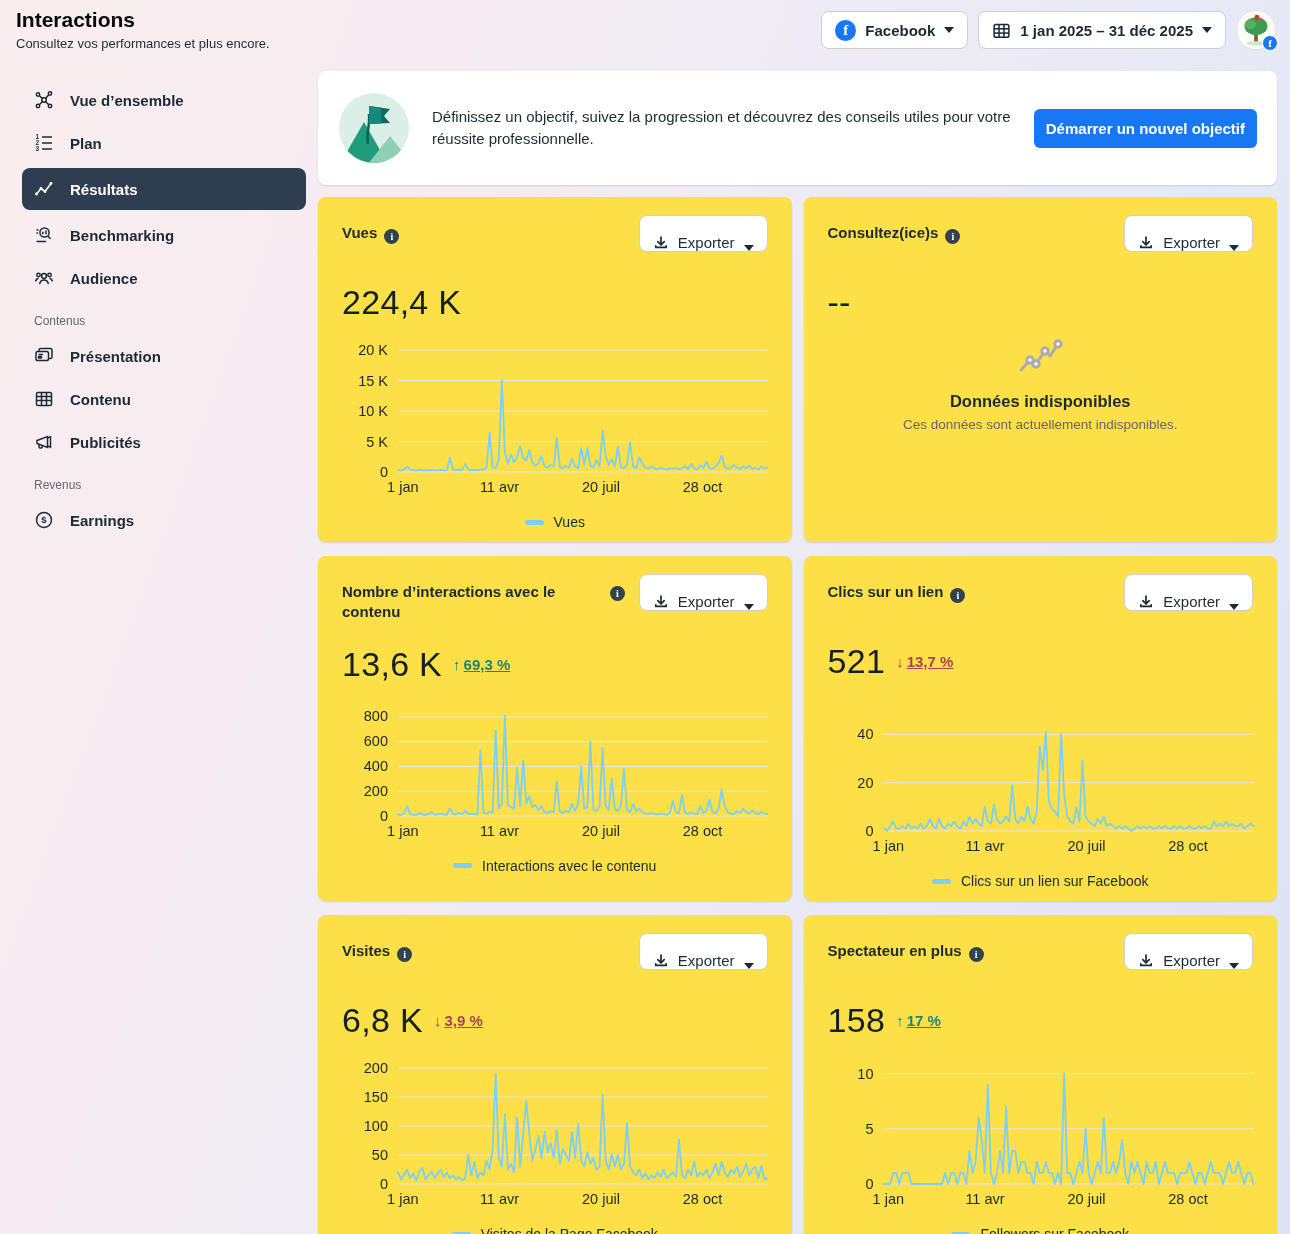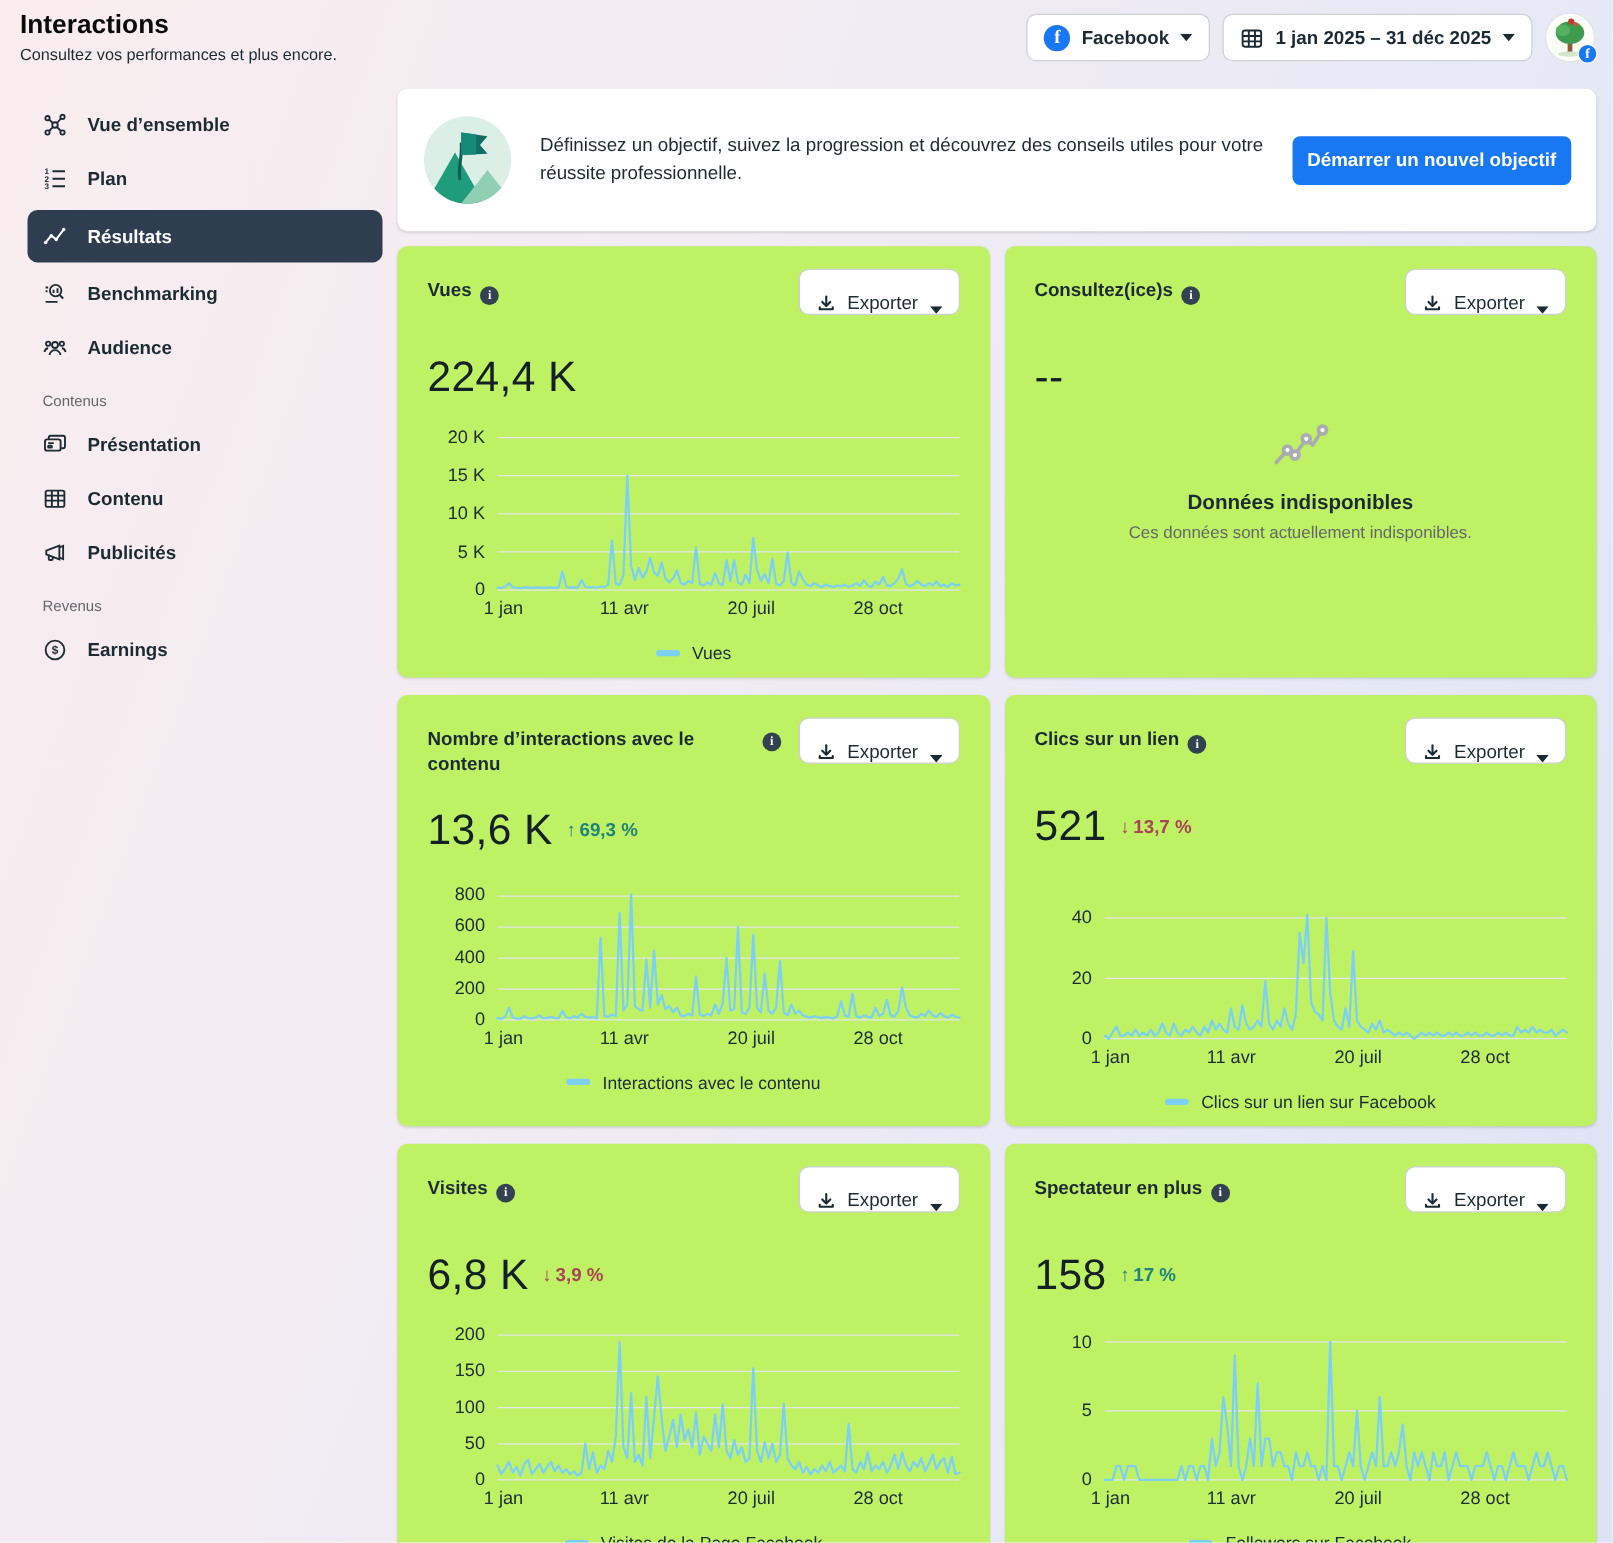--- a/index.html
+++ b/index.html
@@ -41,36 +41,36 @@
   .nav-item.active { background:#2e3d4f; color:#fff; padding-top:11px; padding-bottom:11px; }
   .nav-section { font-size:12px; color:#65676b; margin:18px 0 10px 12px; }
   
   .banner { background:#fff; border-radius:8px; box-shadow:0 1px 2px rgba(0,0,0,.12);
     padding:16px 20px; display:flex; align-items:center; gap:22px; margin-bottom:12px; min-height:114px; }
   .banner-text { flex:1; font-size:15px; line-height:1.45; max-width:620px; }
   .banner-btn { background:#1877f2; border:none; color:#fff; font-family:inherit; font-size:15px; font-weight:600;
     border-radius:6px; padding:11px 12px; cursor:pointer; white-space:nowrap; }
   
   .grid { display:grid; grid-template-columns:1fr 1fr; gap:14px 12px; }
-  .card { background:#bef264; border-radius:8px; box-shadow:0 1px 2px rgba(0,0,0,.12);
+  .card { background:#fde047; border-radius:8px; box-shadow:0 1px 2px rgba(0,0,0,.12);
     padding:18px 24px 12px 24px; min-height:330px; }
   .card-head { display:flex; align-items:flex-start; min-height:46px; }
   .card-title { font-size:15px; font-weight:700; line-height:1.35; padding-top:8px; }
   .card-title.narrow { max-width:255px; }
   .info-dot { display:inline-flex; width:15px; height:15px; border-radius:50%; background:#33424f; color:#fff;
     font-size:10px; font-weight:700; font-family:"Liberation Serif",serif;
     align-items:center; justify-content:center; margin-left:7px; vertical-align:-2px; cursor:pointer; }
   .head-info { margin-top:12px; margin-right:14px; }
   .export-btn { margin-left:auto; display:flex; align-items:flex-end; gap:9px; background:#fff;
     border:1px solid #ccd0d5; border-radius:8px; height:37px; padding:0 13px;
     font-family:inherit; font-size:15px; font-weight:500; color:#1c2b33; cursor:pointer; flex-shrink:0; }
   .value-row { display:flex; align-items:center; gap:11px; margin-top:22px; }
   .value { font-size:34px; color:#141f26; letter-spacing:.3px; }
   .delta { font-size:15px; font-weight:600; }
-  .delta .pct { margin-left:3px; }
+  .delta .pct { margin-left:3px;text-decoration:underline; }
   .delta.up   { color:#20837a; }
   .delta.down { color:#a94355; }
   
   .chart { display:grid; grid-template-columns:46px 1fr; column-gap:10px; margin-top:28px; }
   .y-axis { position:relative; }
   .y-lab { position:absolute; right:0; transform:translateY(-50%); font-size:14.5px; white-space:nowrap; }
   .plot { position:relative; height:var(--h,120px); }
   .plot svg { position:absolute; inset:0; width:100%; height:100%; overflow:visible; }
   .x-axis { grid-column:2; position:relative; height:26px; }
   .x-lab { position:absolute; top:7px; transform:translateX(-50%); font-size:14.5px; white-space:nowrap; }

